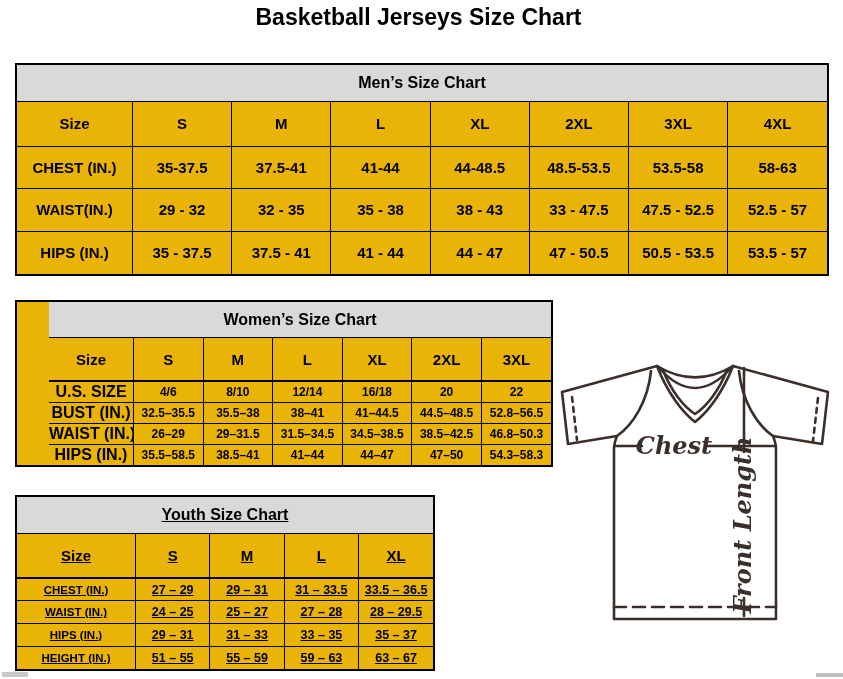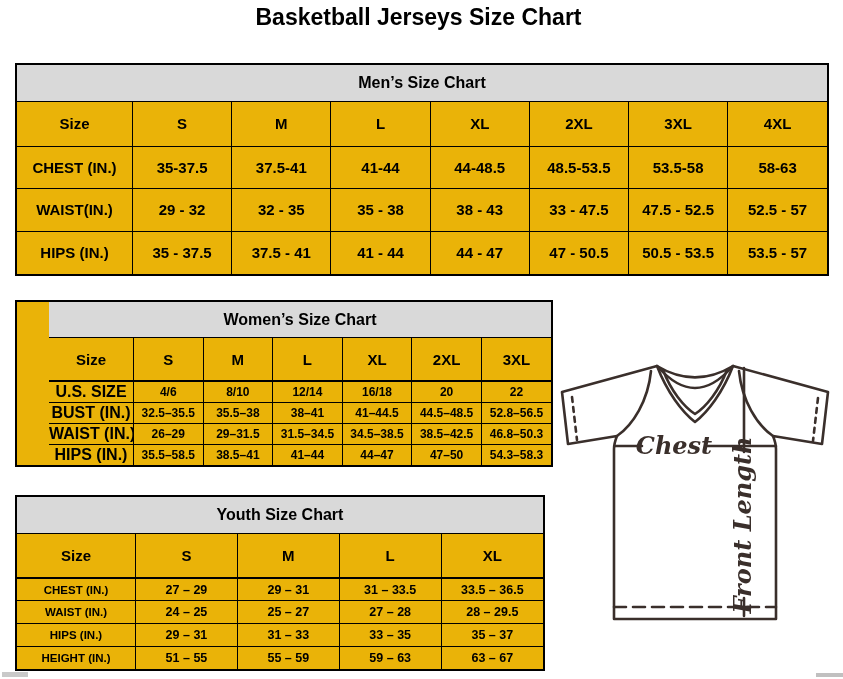--- a/index.html
+++ b/index.html
@@ -42,21 +42,21 @@
   .womens{left:15px;top:300px;width:538px;padding-left:32px;}
   .womens .band{height:35px;}
   .womens thead tr{height:43px;}
   .womens thead th{font-size:15px;border-bottom-width:2px;}
   .womens tbody tr{height:21px;}
   .womens td{font-size:12px;border-width:1px;}
   .womens .col-label{width:84px;}
   .womens tbody td:first-child{font-size:16px;margin-top:10px;}
 
   
-  .youth{left:15px;top:495px;width:530px;}
+  .youth{left:15px;top:495px;width:420px;text-decoration:underline;}
   .youth .band{height:36px;}
   .youth thead tr{height:44px;}
   .youth thead th{font-size:15px;border-bottom-width:2px;}
   .youth tbody tr{height:22.8px;}
   .youth td{font-size:12.5px;border-width:1px;}
   .youth .col-label{width:118px;}
   .youth tbody td:first-child{font-size:11.5px;}
 
   .jersey{position:absolute;left:556px;top:356px;}
   .jersey text{

